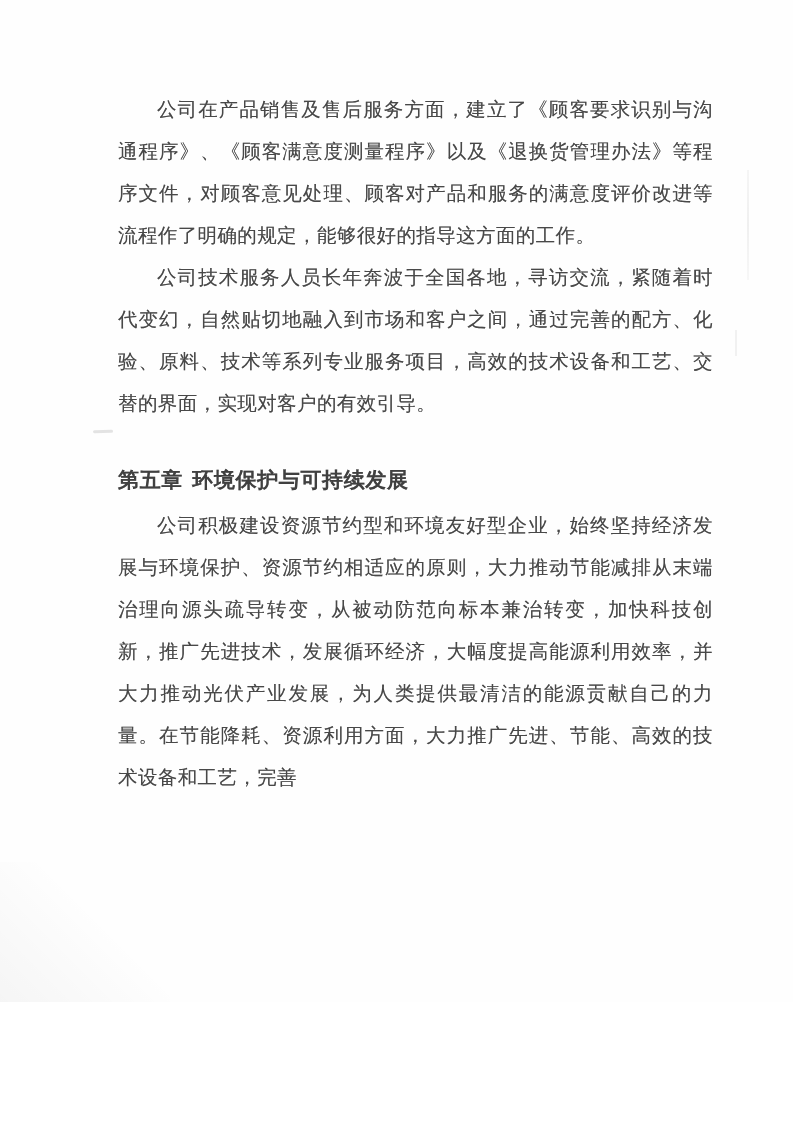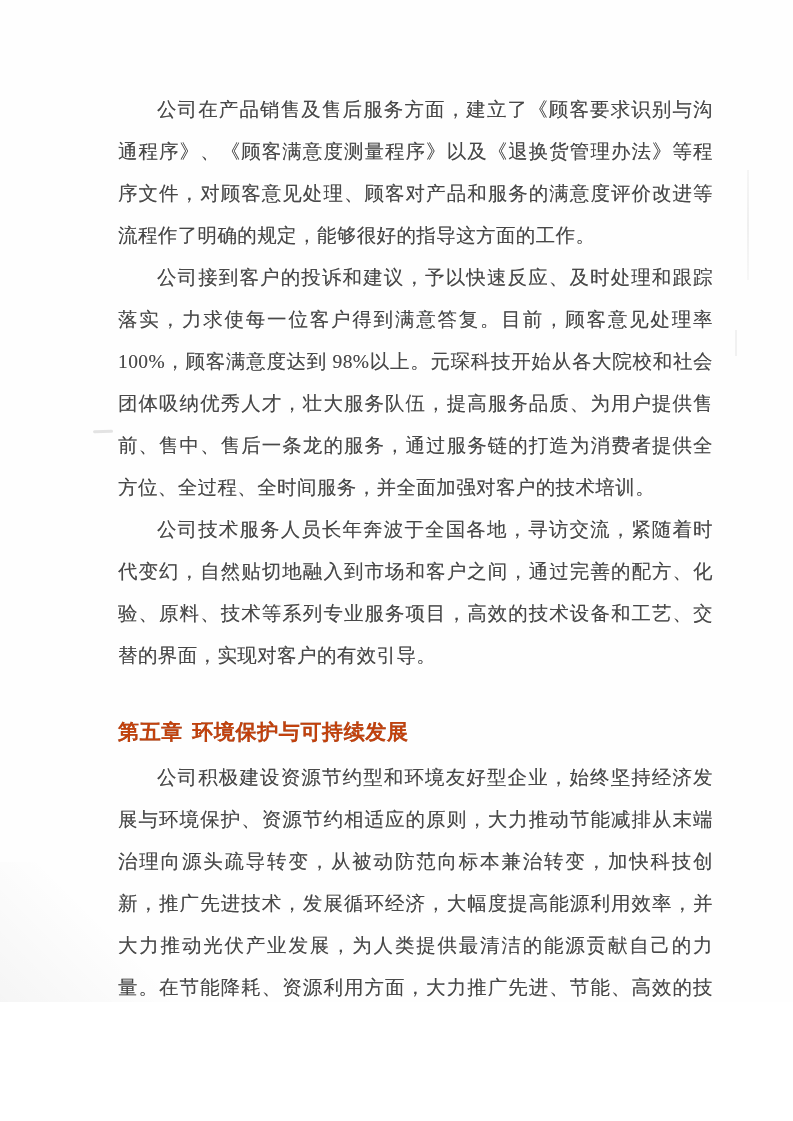--- a/index.html
+++ b/index.html
@@ -32,21 +32,21 @@
     color:var(--text-color);
     
     text-shadow:0 0 0.5px rgba(90,90,90,0.55);
   }
   h2.heading{
     margin:34px 0 4px 0;
     font-size:21px;
     line-height:42px;
     font-weight:bold;
     letter-spacing:0.03em;
-    color:#c2410c;
+    color:#404040;
     text-shadow:0 0 0.5px rgba(70,70,70,0.5);
   }
   h2.heading .title{
     margin-left:0.45em;
   }
   
   .artifact{position:absolute;pointer-events:none;}
   .a1{ 
     left:93px;top:430px;width:20px;height:3px;
     background:#dcdcdc;opacity:0.8;transform:rotate(-2deg);border-radius:2px;
@@ -65,21 +65,20 @@
   }
 </style>
 </head>
 <body>
 
 <div class="page">
   <div class="content">
 
     <p class="para">公司在产品销售及售后服务方面，建立了《顾客要求识别与沟通程序》、《顾客满意度测量程序》以及《退换货管理办法》等程序文件，对顾客意见处理、顾客对产品和服务的满意度评价改进等流程作了明确的规定，能够很好的指导这方面的工作。</p>
 
-    <p class="para">公司接到客户的投诉和建议，予以快速反应、及时处理和跟踪落实，力求使每一位客户得到满意答复。目前，顾客意见处理率 100%，顾客满意度达到 98%以上。元琛科技开始从各大院校和社会团体吸纳优秀人才，壮大服务队伍，提高服务品质、为用户提供售前、售中、售后一条龙的服务，通过服务链的打造为消费者提供全方位、全过程、全时间服务，并全面加强对客户的技术培训。</p>
 
     <p class="para">公司技术服务人员长年奔波于全国各地，寻访交流，紧随着时代变幻，自然贴切地融入到市场和客户之间，通过完善的配方、化验、原料、技术等系列专业服务项目，高效的技术设备和工艺、交替的界面，实现对客户的有效引导。</p>
 
     <h2 class="heading">
       <span class="chapter">第五章</span><span class="title">环境保护与可持续发展</span>
     </h2>
 
     <p class="para">公司积极建设资源节约型和环境友好型企业，始终坚持经济发展与环境保护、资源节约相适应的原则，大力推动节能减排从末端治理向源头疏导转变，从被动防范向标本兼治转变，加快科技创新，推广先进技术，发展循环经济，大幅度提高能源利用效率，并大力推动光伏产业发展，为人类提供最清洁的能源贡献自己的力量。在节能降耗、资源利用方面，大力推广先进、节能、高效的技术设备和工艺，完善</p>
 
   </div>

